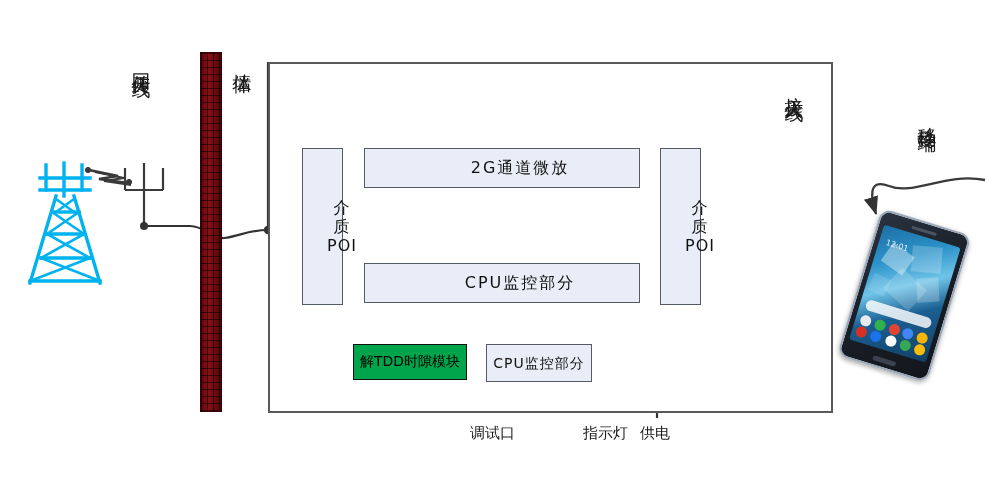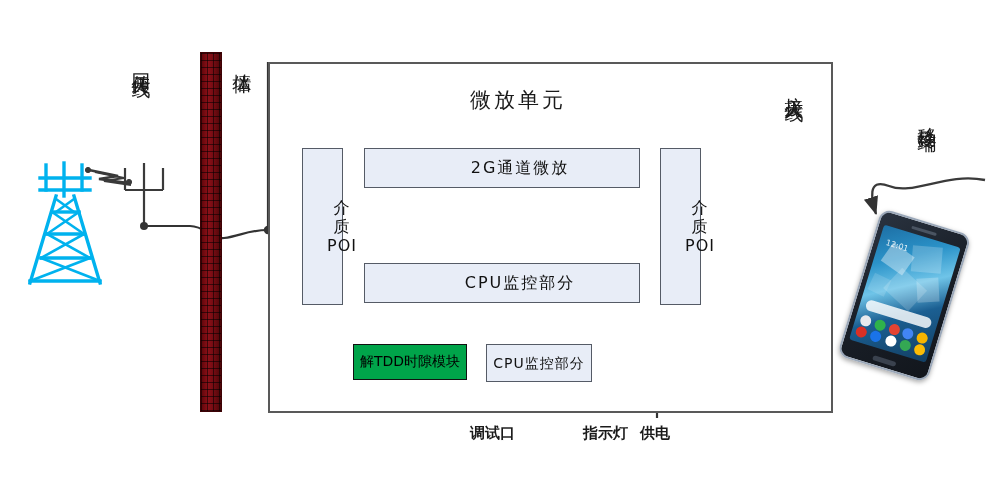--- a/index.html
+++ b/index.html
@@ -11,21 +11,21 @@
   
   .abs{position:absolute;}
 
   
   .vlabel{position:absolute;writing-mode:vertical-rl;text-orientation:upright;
           font-size:19px;color:#1a1a1a;letter-spacing:2px;line-height:1.05;
           font-family:"DejaVu Sans",sans-serif;font-weight:500;}
 
   
   .hlabel{position:absolute;font-size:15px;color:#1a1a1a;white-space:nowrap;
-          font-family:"DejaVu Sans",sans-serif;font-weight:700;}
+          font-family:"DejaVu Sans",sans-serif;font-weight:400;}
 
   
   .unit-box{position:absolute;left:268px;top:62px;width:565px;height:351px;
             border:2px solid #595959;background:#ffffff;box-sizing:border-box;}
 
   .unit-title{position:absolute;left:470px;top:86px;font-size:21px;color:#1a1a1a;
               letter-spacing:3px;white-space:nowrap;font-family:"DejaVu Sans",sans-serif;}
 
   
   .lbox{position:absolute;background:#e8edf7;border:1.6px solid #555b66;
@@ -195,21 +195,20 @@
     </g>
 
     <g stroke="#3a3a3a" stroke-width="2.3" fill="none">
       <path d="M985,180 C946,172 913,196 889,186 C866,177 872,201 876,214" marker-end="url(#ar)"></path>
     </g>
   </svg>
 
   <div class="wall"></div>
 
   <div class="unit-box"></div>
-  <div class="unit-title">微放单元</div>
 
   <div class="vlabel" style="left:131px;top:58px;">回传天线</div>
 
   <div class="vlabel" style="left:232px;top:58px;">墙体</div>
 
   <div class="vlabel" style="left:784px;top:82px;">接入天线</div>
 
   <div class="vlabel" style="left:917px;top:112px;">移动终端</div>
 
   <div class="lbox poi" style="left:302px;top:148px;width:40px;height:157px;">

